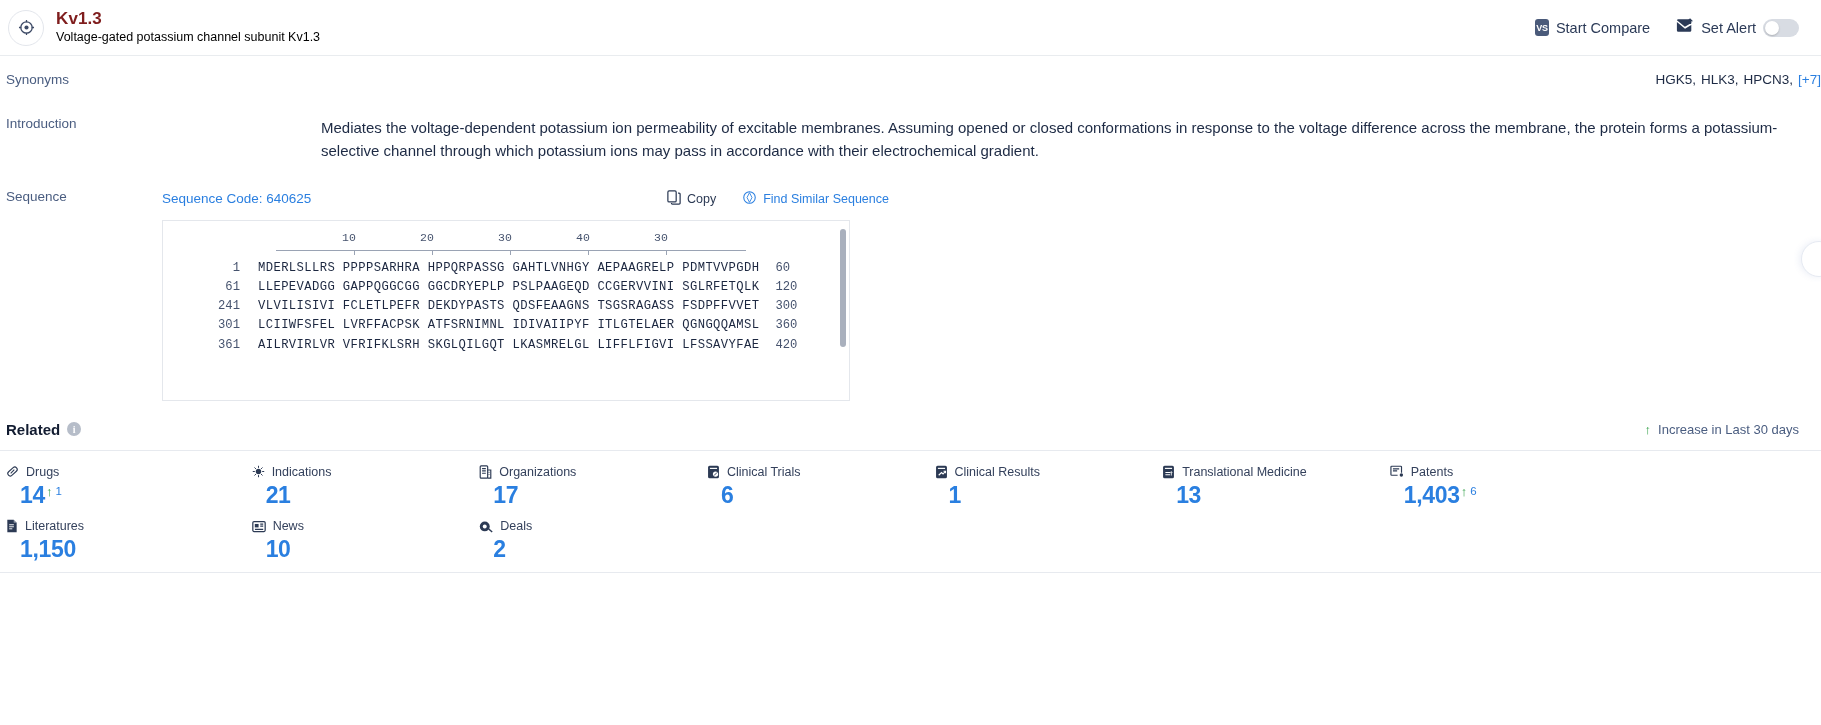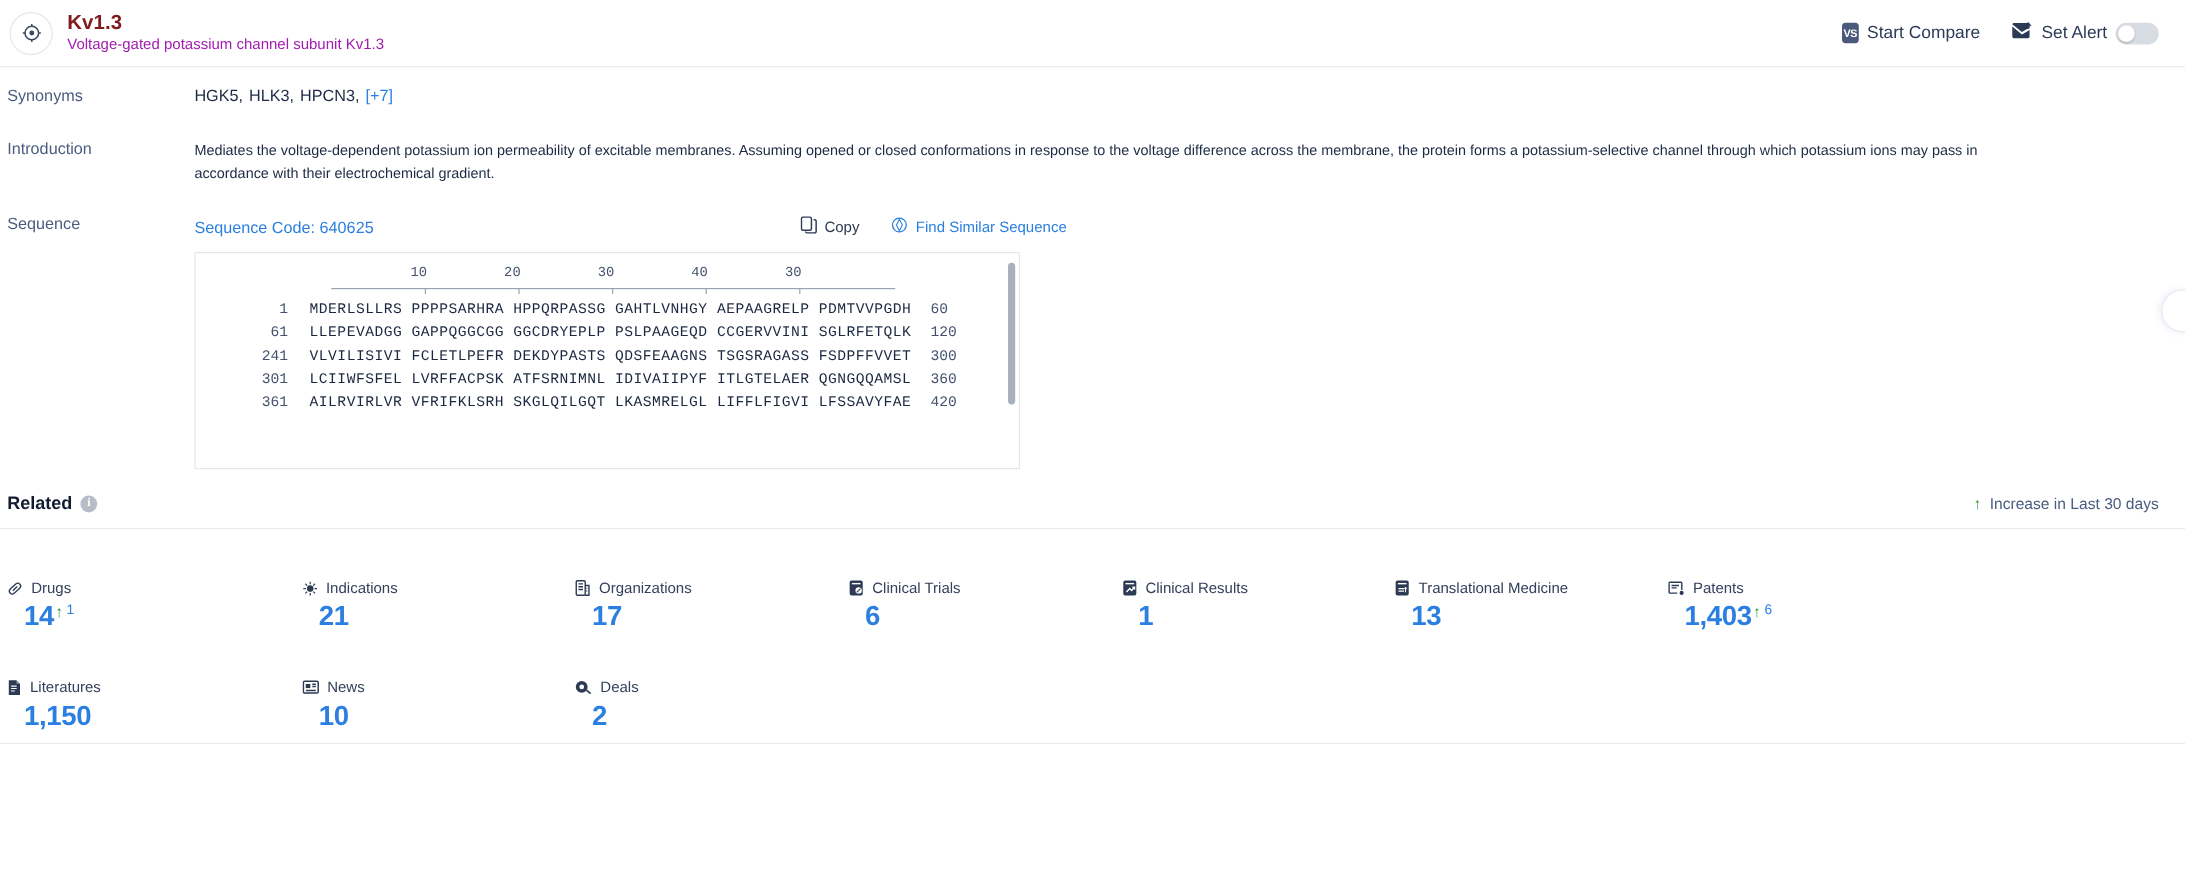--- a/index.html
+++ b/index.html
@@ -24,21 +24,21 @@
   .hdr-logo {
     width: 36px; height: 36px; flex: 0 0 36px;
     border-radius: 50%;
     border: 1px solid #e3e6ec;
     display: flex; align-items: center; justify-content: center;
     color: #3d4a66;
     margin-right: 12px;
   }
   .hdr-titles { display: flex; flex-direction: column; justify-content: center; gap: 2px; }
   .hdr-title { font-size: 17px; font-weight: bold; color: #7f1d1d; letter-spacing: .1px; line-height: 1.1; }
-  .hdr-sub { font-size: 12.5px; color: #a21caf; line-height: 1.1; }
+  .hdr-sub { font-size: 12.5px; color: #000000; line-height: 1.1; }
   .hdr-actions { margin-left: auto; display: flex; align-items: center; gap: 26px; }
   .hdr-btn { display: flex; align-items: center; gap: 7px; cursor: pointer; }
   .hdr-btn-label { font-size: 14.5px; color: #2b3a57; }
   .vs-badge {
     width: 14px; height: 17px; border-radius: 3px; background: #4a5a7a;
     color: #fff; font-size: 9px; font-weight: bold;
     display: flex; align-items: center; justify-content: center;
     letter-spacing: -0.3px;
   }
   .toggle {
@@ -52,32 +52,32 @@
   }
 
   
   .body-wrap { padding: 0 0 0 0; position: relative; }
 
   .section-title {
     font-size: 15px; font-weight: bold; color: #121c31;
     padding: 18px 0 0 6px;
   }
 
-  .info-row { display: flex; padding-top: 16px; }
+  .info-row { display: flex; padding-top: 16px; justify-content: space-between; }
   .info-label {
     width: 162px; flex: 0 0 162px;
     font-size: 13.5px; color: #4a5d80;
     padding-left: 6px;
   }
 
   .syn-list { display: flex; gap: 5px; font-size: 13.5px; color: #1d2a44; }
   .syn-more { color: #2a7fe0; cursor: pointer; }
 
   .intro-text {
-    font-size: 12px; color: #1d2a44; line-height: 1.55;
+    font-size: 15px; color: #1d2a44; line-height: 1.55;
     max-width: 1500px;
   }
 
   
   .seq-block { flex: 1; }
   .seq-topline { display: flex; align-items: center; position: relative; height: 20px; }
   .seq-code { font-size: 13.5px; color: #2a7fe0; cursor: pointer; }
   .seq-tools { position: absolute; left: 505px; display: flex; align-items: center; gap: 26px; }
   .seq-tool { display: flex; align-items: center; gap: 6px; cursor: pointer; font-size: 12.5px; }
   .seq-tool.copy { color: #2c3a54; }
@@ -147,21 +147,21 @@
     margin-top: 12px;
     border: 1px solid #e7eaef;
     border-left: none; border-right: none;
     padding: 14px 0 8px 0;
   }
   .stat-grid {
     display: grid;
     grid-template-columns: repeat(8, 1fr);
     row-gap: 10px;
   }
-  .stat-cell { padding-left: 24px; cursor: pointer; margin-top: 28px; }
+  .stat-cell { padding-left: 24px; cursor: pointer; }
   .stat-head { display: flex; align-items: center; gap: 7px; }
   .stat-icon { color: #2c3a54; display: flex; align-items: center; }
   .stat-label { font-size: 12.5px; color: #34415c; }
   .stat-val-row { display: flex; align-items: flex-start; gap: 1px; margin-top: 2px; padding-left: 14px; }
   .stat-value { font-size: 23px; font-weight: bold; color: #2a7fe0; line-height: 1.25; letter-spacing: -.3px; }
   .stat-delta { display: flex; align-items: flex-start; gap: 3px; padding-top: 4px; }
   .stat-delta-arrow { color: #2f9e44; font-size: 13px; line-height: 1; }
   .stat-delta-num { font-size: 11.5px; color: #2a7fe0; }
   .pad-l6 { padding-left: 6px; }
 </style>

